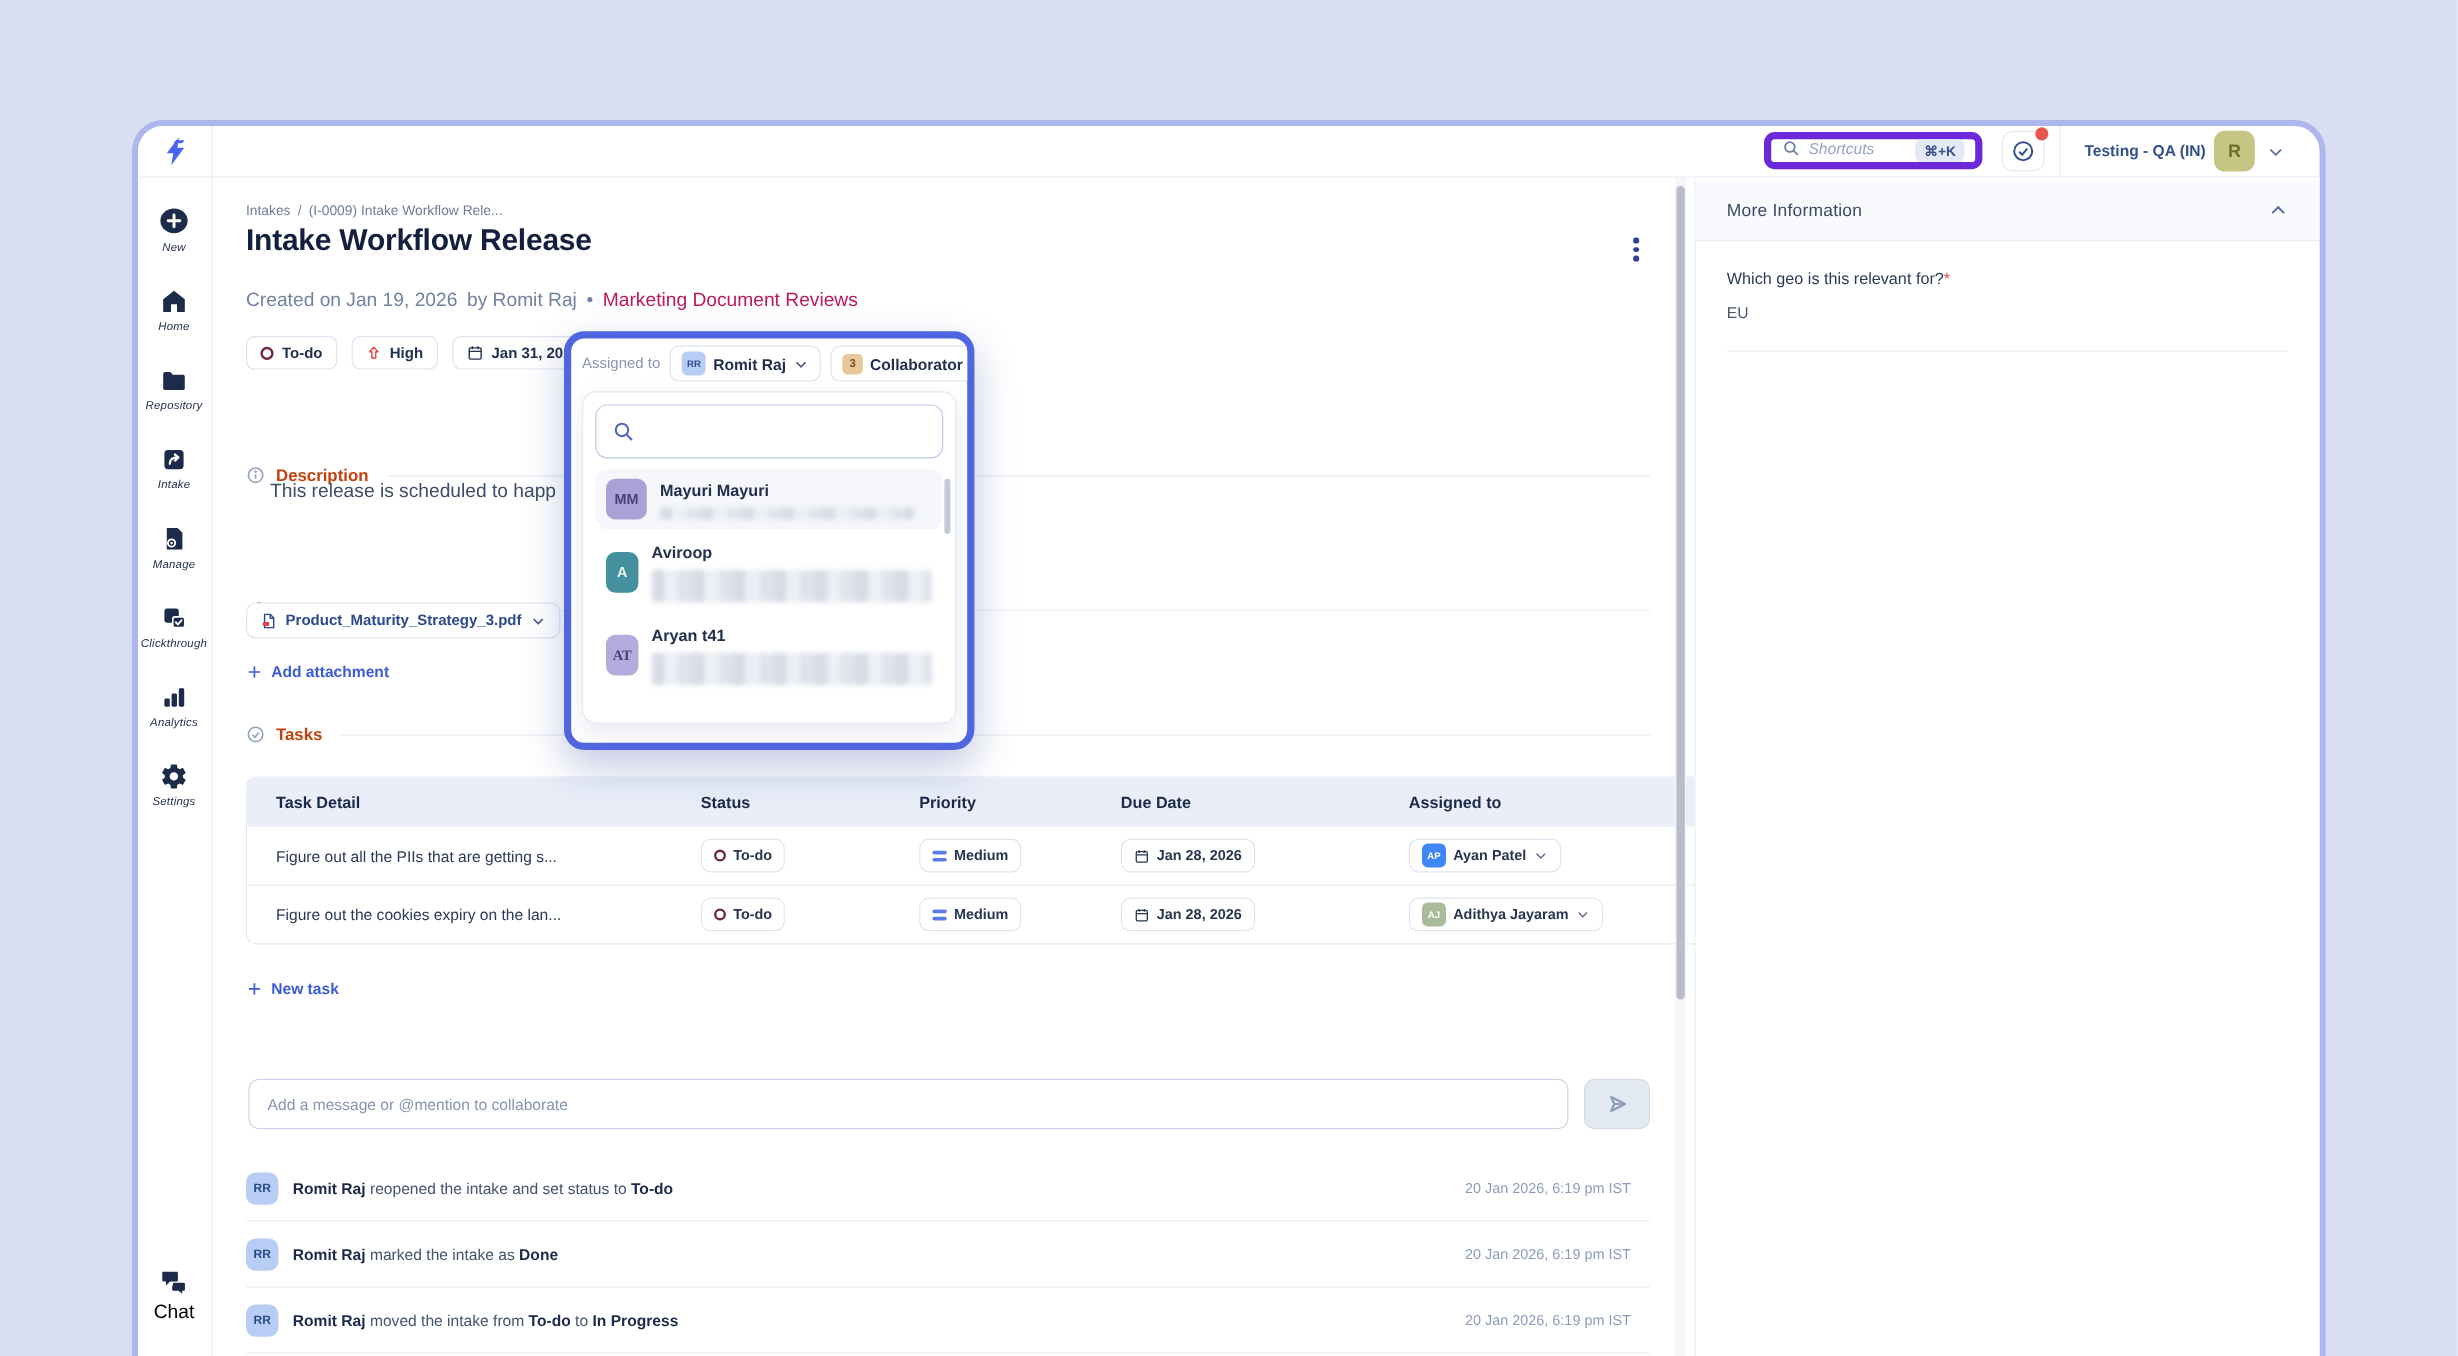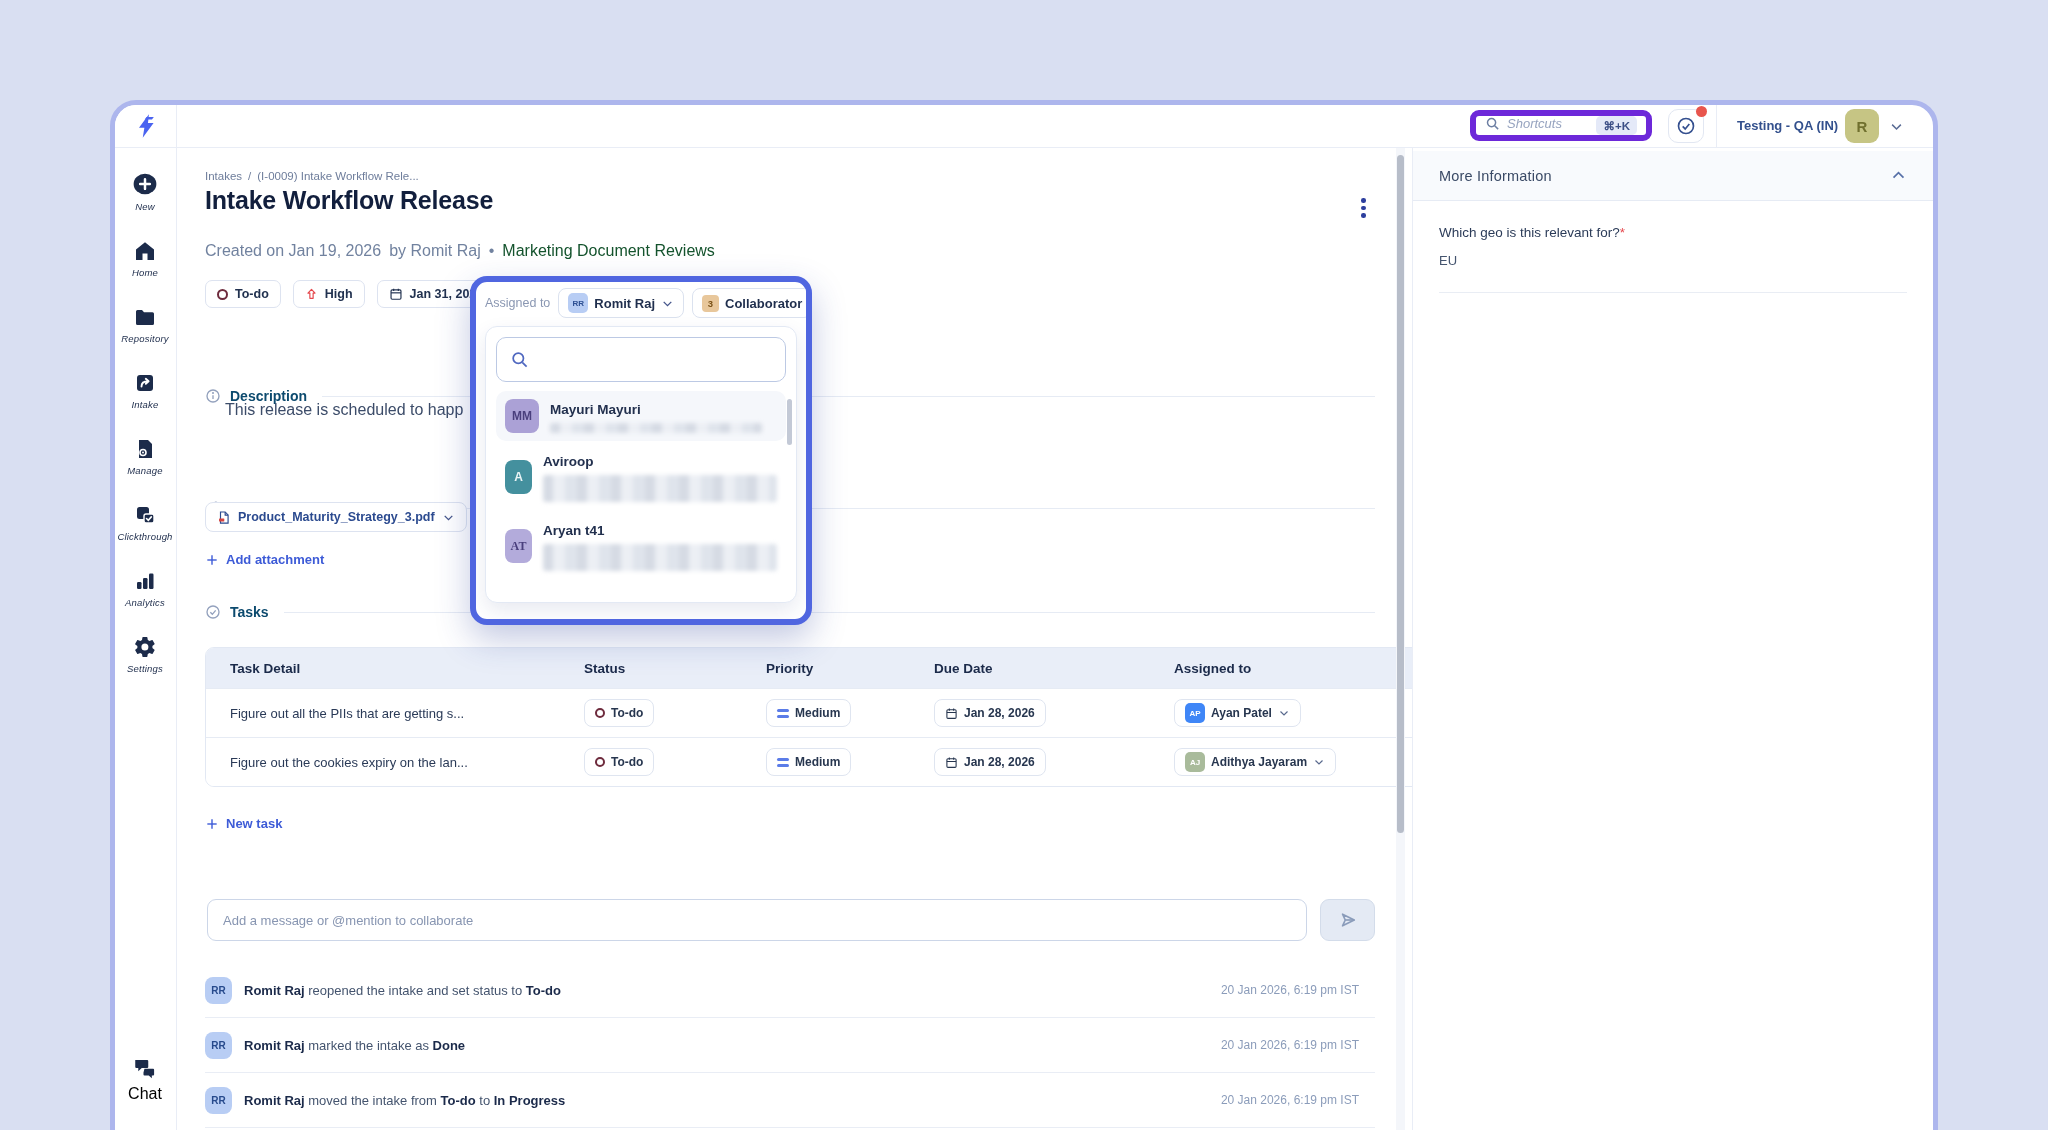--- a/index.html
+++ b/index.html
@@ -58,30 +58,30 @@
   .panel-q .req{color:#e5484d;}
   .panel-a{font-size:13px;color:#44546e;margin-top:13px;}
   .panel-div{margin-top:24px;height:1px;background:#e9edf4;}
   
   .main{position:absolute;left:62px;top:43px;width:1219px;bottom:0;z-index:1;}
   .crumb{position:absolute;left:28px;top:22px;font-size:11.5px;color:#6e7d9b;display:flex;gap:6px;}
   .title{position:absolute;left:28px;top:38px;font-size:25px;font-weight:bold;color:#121f3d;letter-spacing:-.2px;}
   .kebab{position:absolute;left:1180px;top:46px;display:flex;flex-direction:column;gap:3px;cursor:pointer;padding:4px;}
   .kebab i{width:4.5px;height:4.5px;border-radius:50%;background:#2d3f9e;}
   .meta{position:absolute;left:28px;top:94px;font-size:16px;color:#71829f;display:flex;gap:8px;align-items:center;}
-  .meta .proj{color:#14532d;}
+  .meta .proj{color:#be185d;}
   .pills{position:absolute;left:28px;top:132px;display:flex;gap:12px;}
   .pill{
     height:28px;border:1px solid #dde3f0;border-radius:7px;background:#fff;
     display:inline-flex;align-items:center;gap:7px;padding:0 11px;
     font-size:12.5px;font-weight:600;color:#21314f;box-sizing:border-box;white-space:nowrap;
   }
   .ring{width:11px;height:11px;border-radius:50%;border:2.5px solid #6e2b3d;box-sizing:border-box;}
   .sec-hd{position:absolute;left:28px;width:1170px;display:flex;align-items:center;gap:9px;}
-  .sec-hd .t{font-size:14px;font-weight:bold;color:#0c4a6e;white-space:nowrap;}
+  .sec-hd .t{font-size:14px;font-weight:bold;color:#c2410c;white-space:nowrap;}
   .sec-hd .line{flex:1;height:1px;background:#e6ebf4;margin-left:6px;}
   .desc-text{position:absolute;left:48px;top:253px;width:262px;font-size:16px;color:#3c4c69;white-space:nowrap;overflow:hidden;}
   .chip{
     position:absolute;left:28px;top:354px;height:30px;border:1px solid #dde3f0;border-radius:8px;background:#fff;
     display:inline-flex;align-items:center;gap:7px;padding:0 11px;font-size:12.5px;font-weight:600;color:#2b4a8f;box-sizing:border-box;cursor:pointer;
   }
   .linkbtn{display:inline-flex;align-items:center;gap:7px;font-size:13px;font-weight:600;color:#3d5bd7;cursor:pointer;}
   .add-attach{position:absolute;left:28px;top:404px;}
   .new-task{position:absolute;left:28px;top:668px;}
   

